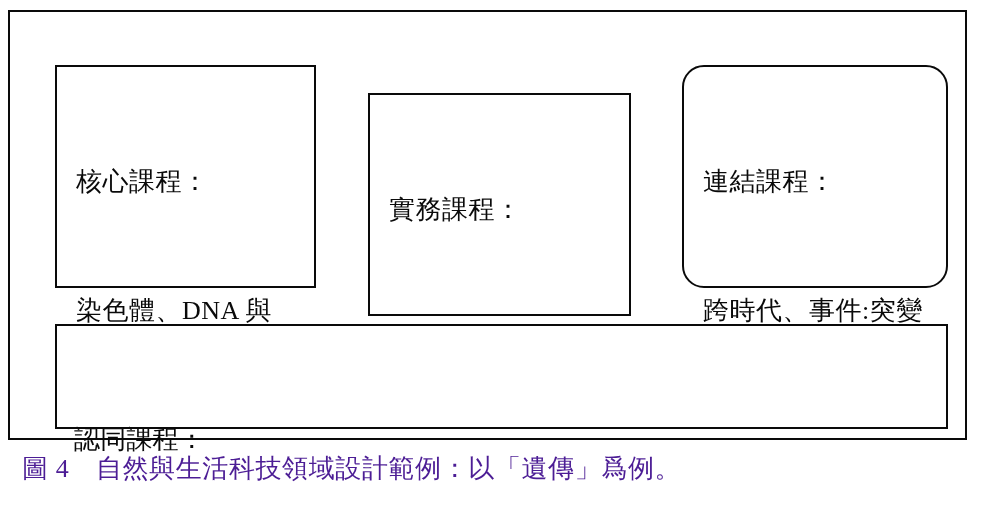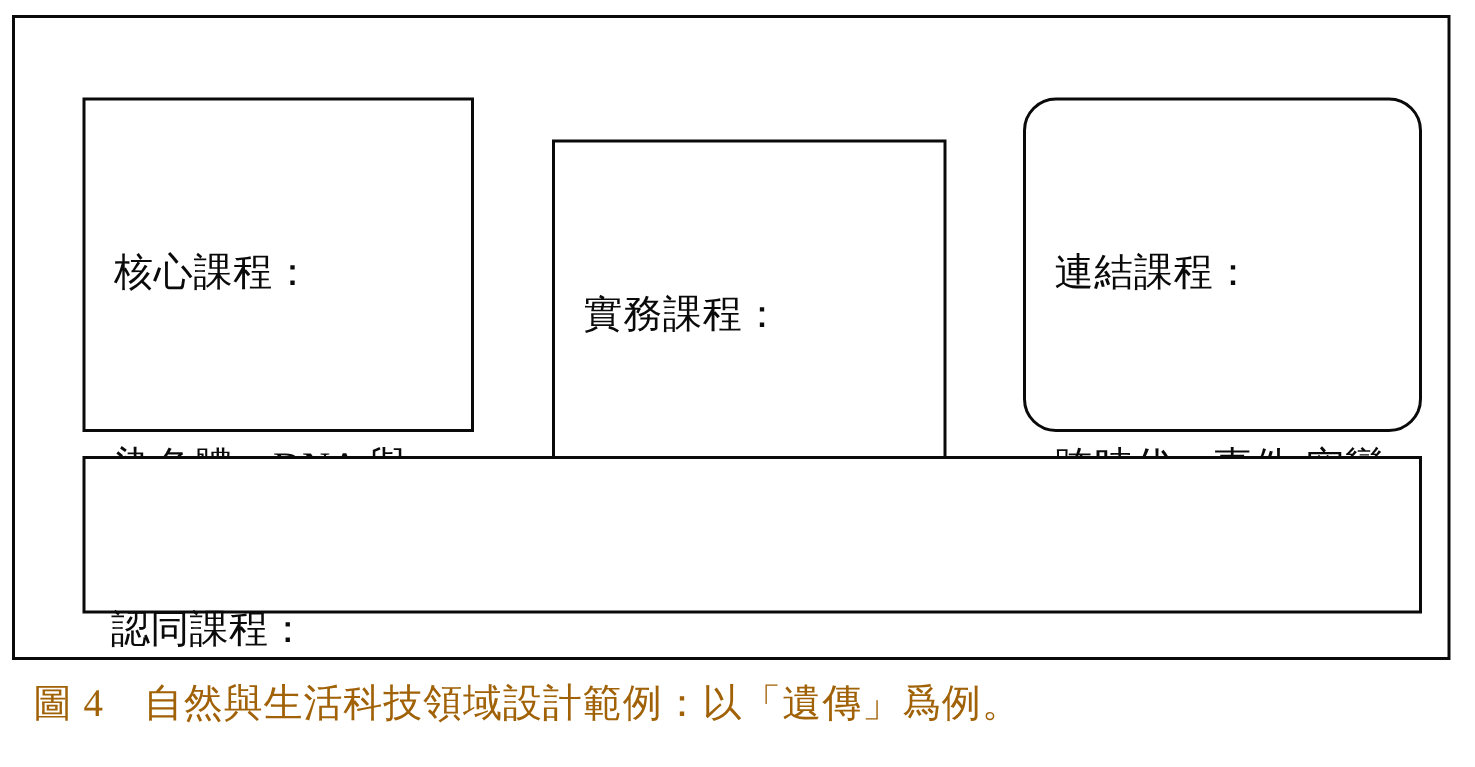--- a/index.html
+++ b/index.html
@@ -47,21 +47,21 @@
   .box-practice { left: 358px; top: 53px;  width: 263px; height: 223px; margin-top: 28px; }
   .box-link     { left: 672px; top: 53px;  width: 266px; height: 223px; border-radius: 22px; }
 
   
   .box-identity {
     position: absolute;
     box-sizing: border-box;
     border: 2px solid #0a0a0a;
     background: #ffffff;
     left: 45px;
-    top: 292px;
+    top: 312px;
     width: 893px;
     height: 105px;
   }
 
   
   .box-text {
     position: absolute;
     left: 19px;
     top: 7px;
     right: 6px;
@@ -86,21 +86,21 @@
 
   
   .caption {
     position: absolute;
     left: 22px;
     top: 452px;
     font-size: 26px;
     line-height: 34px;
     letter-spacing: 0.6px;
     white-space: pre;
-    color: #a16207;
+    color: #4c1d95;
   }
 </style>
 </head>
 <body>
 
 <div id="figure-root">
 
   <div class="outer-frame">
 
     <div class="course-box box-core">

